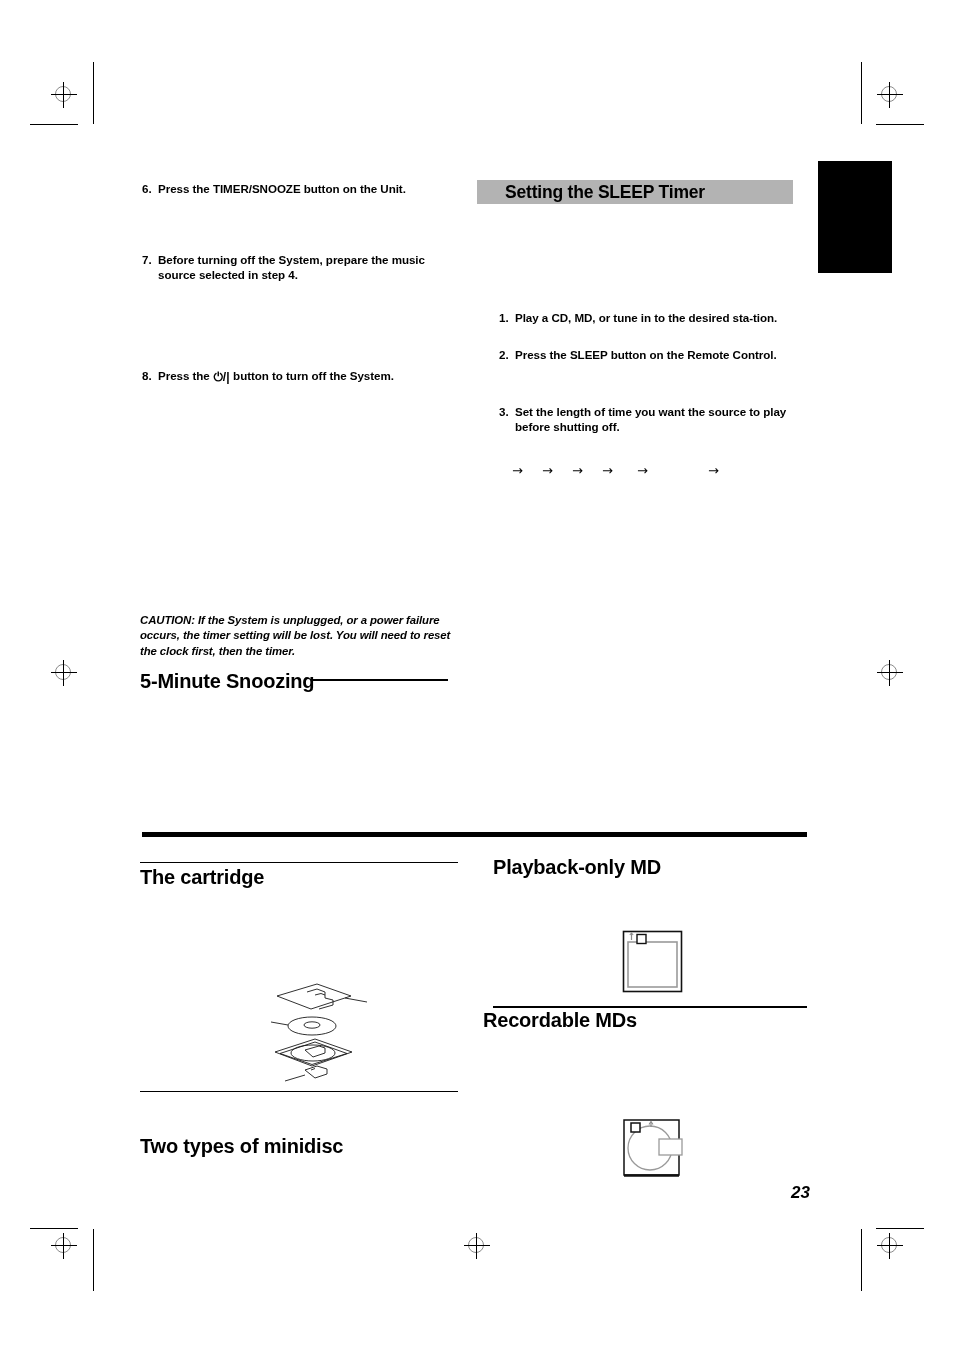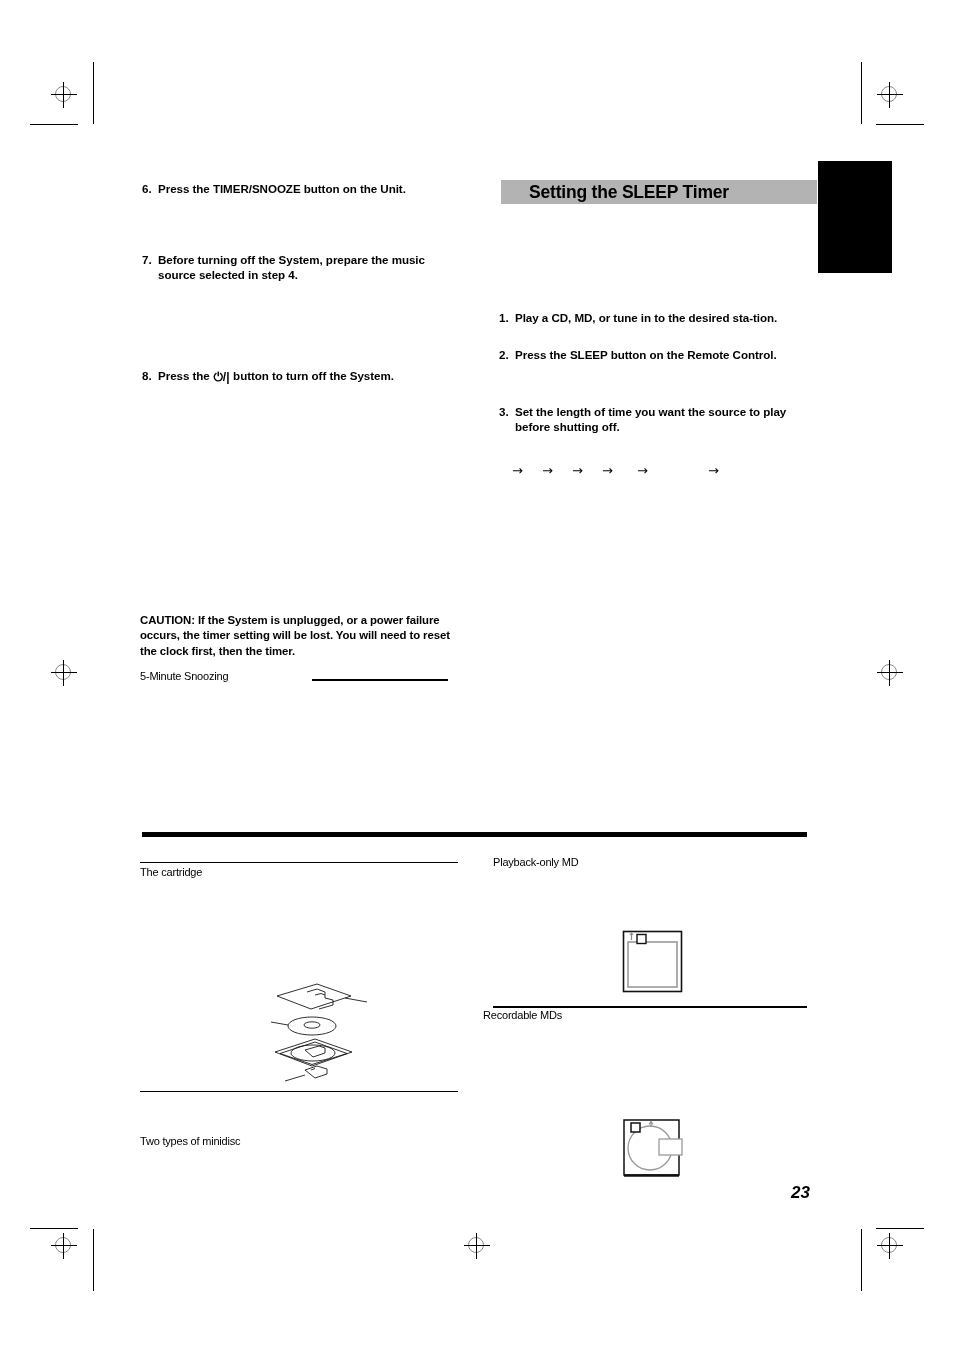--- a/index.html
+++ b/index.html
@@ -111,22 +111,22 @@
     position: absolute;
     font-weight: bold;
     font-size: 11.4px;
     line-height: 15.4px;
     letter-spacing: -0.1px;
   }
 
   
   .sub-heading {
     position: absolute;
-    font-weight: normal;
-    font-size: 11px;
+    font-weight: bold;
+    font-size: 20px;
     letter-spacing: -0.2px;
     white-space: nowrap;
   }
   .rule {
     position: absolute;
     background: #000000;
   }
 
   
   .main-title {
@@ -218,26 +218,26 @@
 
   <div class="step" style="left:142px; top:369px; width:330px;">
     <span class="num">8.</span>
     <span class="body">
       <span>Press the</span>
       <span class="power-glyph">⏻/|</span>
       <span>button to turn off the System.</span>
     </span>
   </div>
 
-  <div class="caution" style="left:140px; top:613px; width:322px;">CAUTION: If the System is unplugged, or a power failure occurs, the timer setting will be lost. You will need to reset the clock first, then the timer.</div>
+  <div class="caution" style="left:140px; top:613px; width:322px;font-style:italic;">CAUTION: If the System is unplugged, or a power failure occurs, the timer setting will be lost. You will need to reset the clock first, then the timer.</div>
 
   <div class="sub-heading" style="left:140px; top:670px;">5-Minute Snoozing</div>
   <div class="rule" style="left:312px; top:679px; width:136px; height:2px;"></div>
 
-  <div class="bar-heading" style="left:501px; top:180px; width:316px; height:24px;padding-left:28px;">
+  <div class="bar-heading" style="left:477px; top:180px; width:316px; height:24px;padding-left:28px;">
     <span>Setting the SLEEP Timer</span>
   </div>
   <div class="thumb-tab" style="left:818px; top:161px; width:74px; height:112px;"></div>
 
   <div class="step step-right" style="left:499px; top:311px; width:318px;">
     <span class="num">1.</span>
     <span class="body">Play a CD, MD, or tune in to the desired sta-tion.</span>
   </div>
 
   <div class="step step-right" style="left:499px; top:348px; width:305px;">

